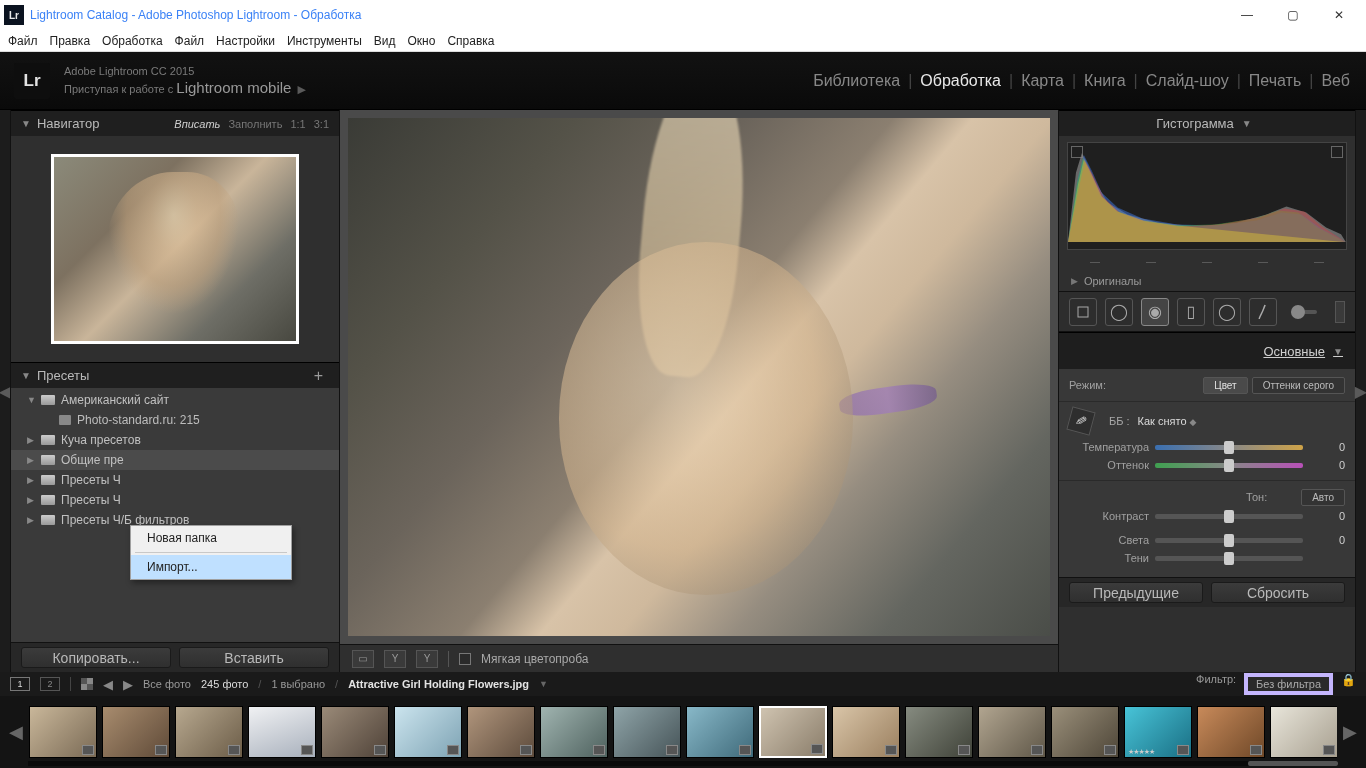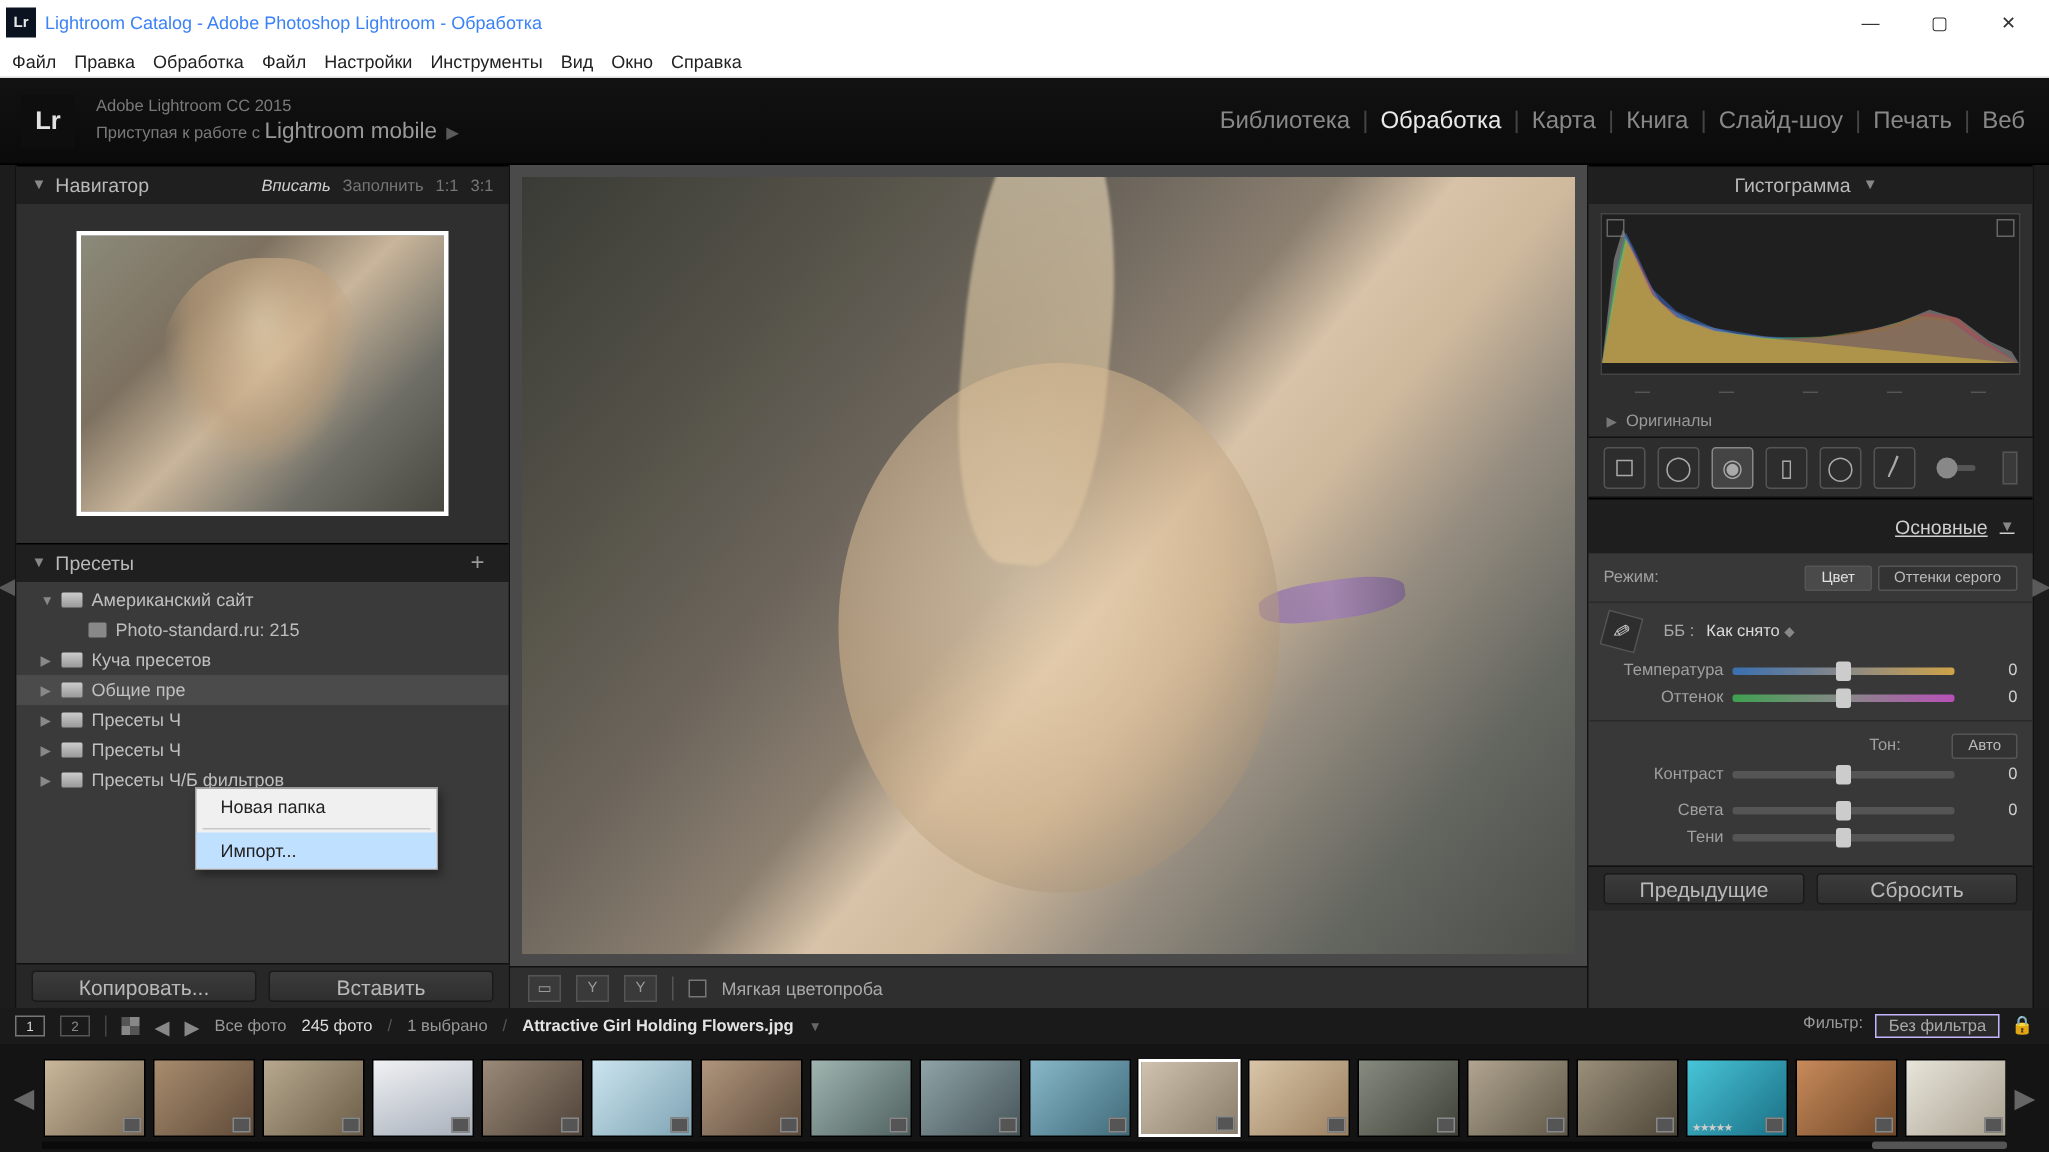--- a/index.html
+++ b/index.html
@@ -111,21 +111,21 @@
 .ctxmenu .mi.hl{background:#bfe0ff;}
 
 
 .info-strip{height:24px;background:#1a1a1a;display:flex;align-items:center;padding:0 10px;gap:10px;color:#999;font-size:11px;}
 .info-strip .monitor{width:20px;height:14px;border:1px solid #777;}
 .info-strip .monitor.t2{border-color:#555;}
 .info-strip .grid-ico{width:12px;height:12px;background:conic-gradient(#888 0 25%,#555 0 50%,#888 0 75%,#555 0);}
 .info-strip .arr-ico{color:#888;font-size:13px;}
 .info-strip .divider{color:#555;}
 .info-strip .right-grp{margin-left:auto;display:flex;align-items:flex-start;gap:8px;}
-.info-strip .combo{border:1px solid #c4b5fd;background:#2a2a2a;padding:1px 8px;color:#aaa;}
+.info-strip .combo{border:4px solid #c4b5fd;background:#2a2a2a;padding:1px 8px;color:#aaa;}
 .info-strip .lock{color:#888;font-size:12px;}
 
 .filmstrip{height:72px;background:#141414;display:flex;align-items:center;padding:0 8px;gap:5px;position:relative;}
 .filmstrip .carr{color:#666;font-size:18px;width:16px;text-align:center;}
 .filmstrip .thumbs{flex:1;display:flex;gap:5px;overflow:hidden;}
 .thumb{width:68px;height:52px;background:#333;border:1px solid #000;position:relative;flex-shrink:0;}
 .thumb.sel{border:2px solid #fff;box-shadow:0 0 0 1px #000;}
 .thumb .badge{position:absolute;right:2px;bottom:2px;width:12px;height:10px;background:#555;border:1px solid #888;}
 .thumb .stars{position:absolute;left:3px;bottom:1px;font-size:7px;color:#ccc;letter-spacing:-1px;}
 .thumb-img{width:100%;height:100%;}

